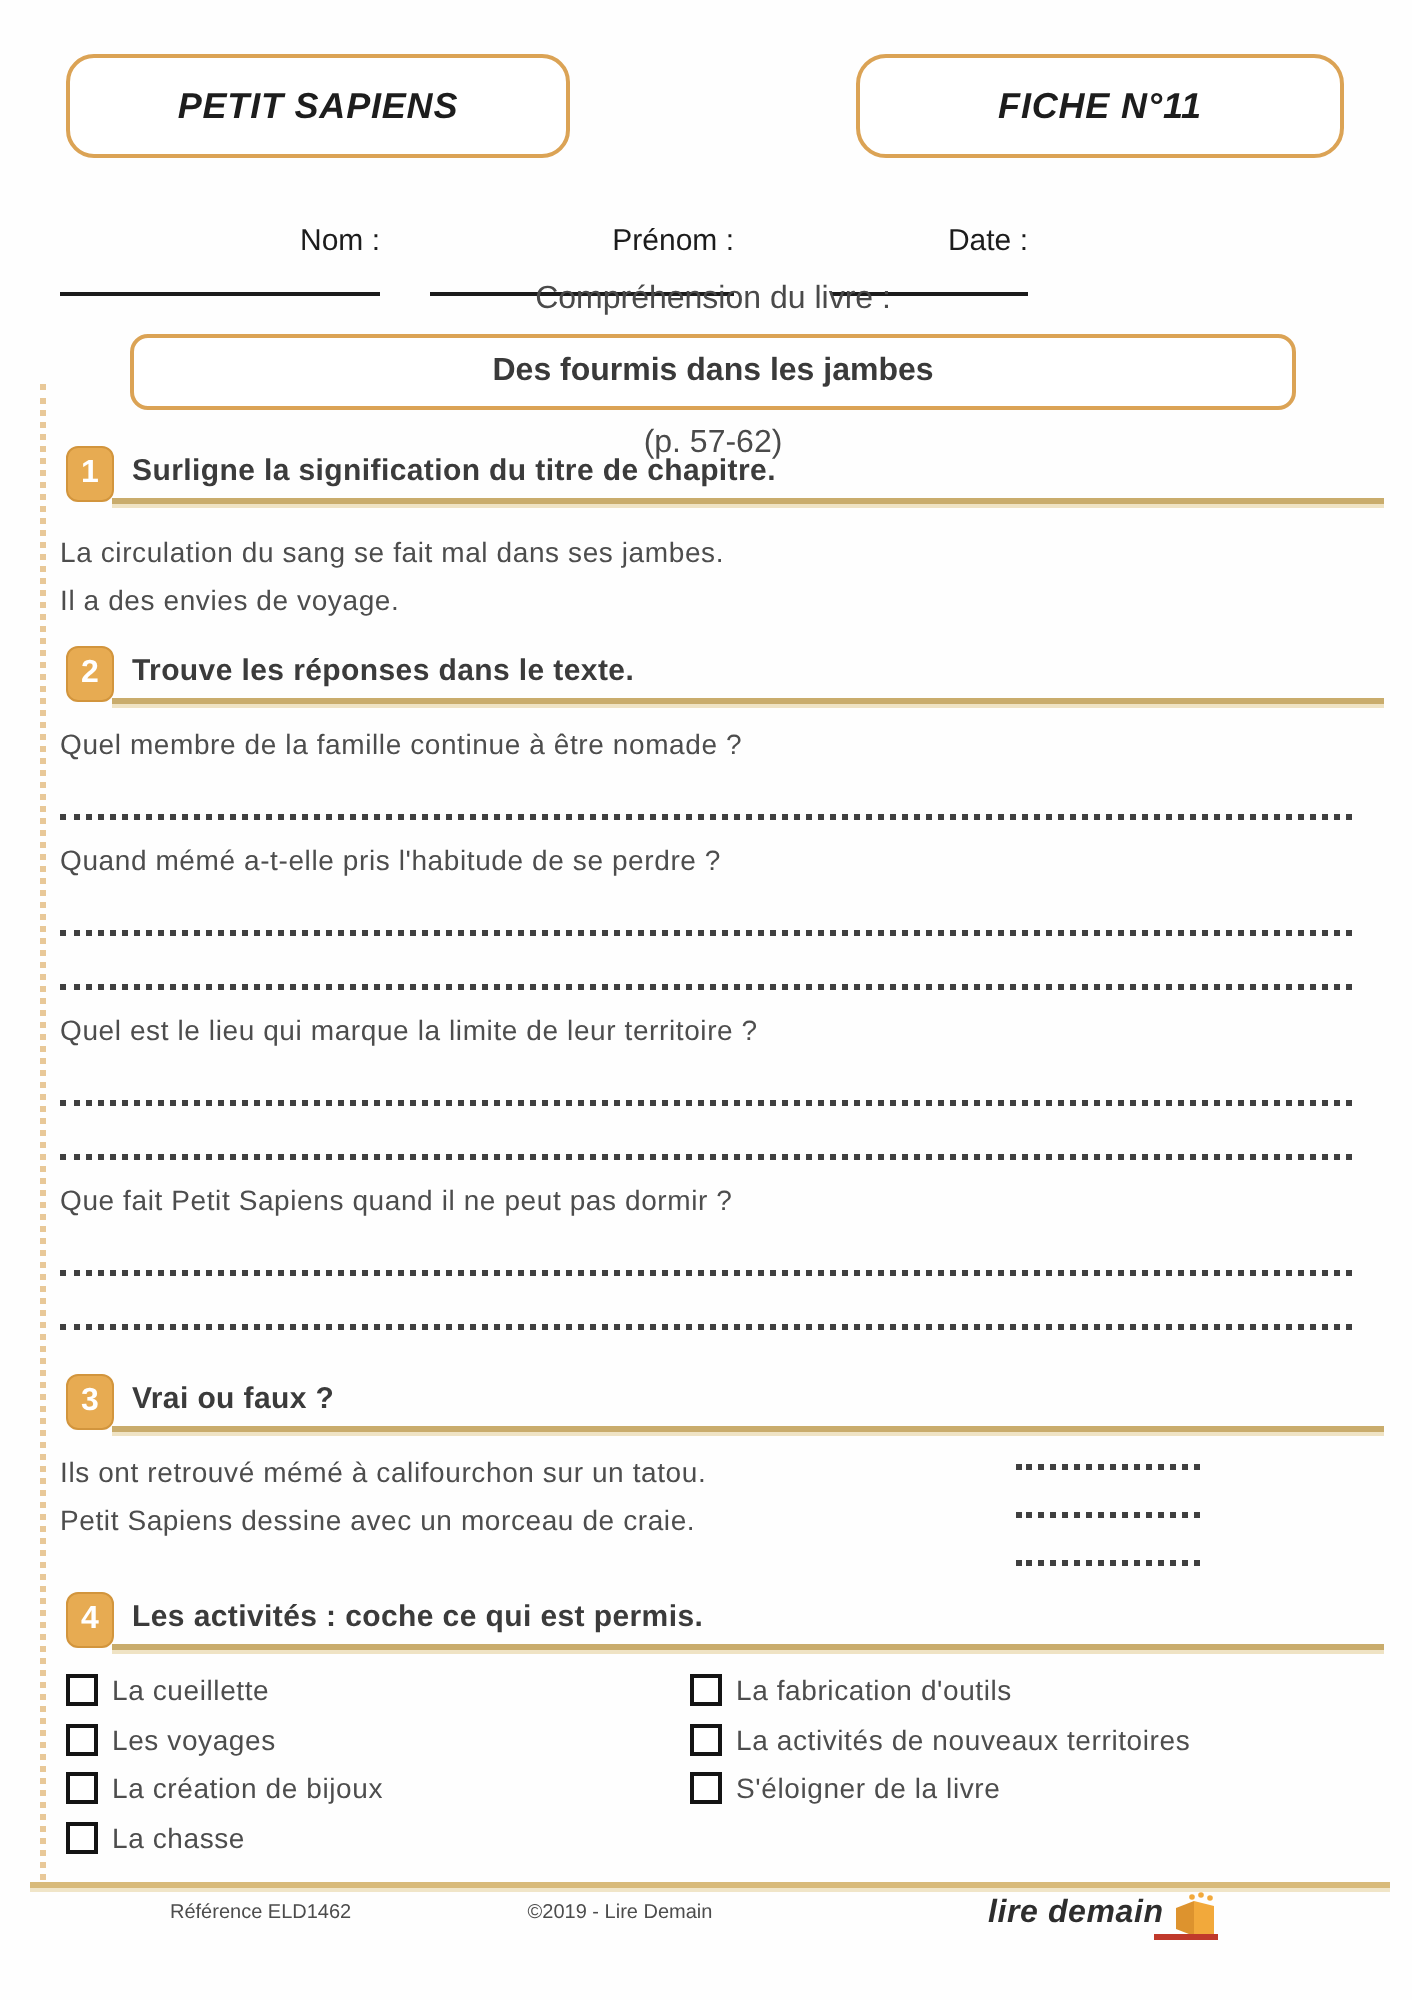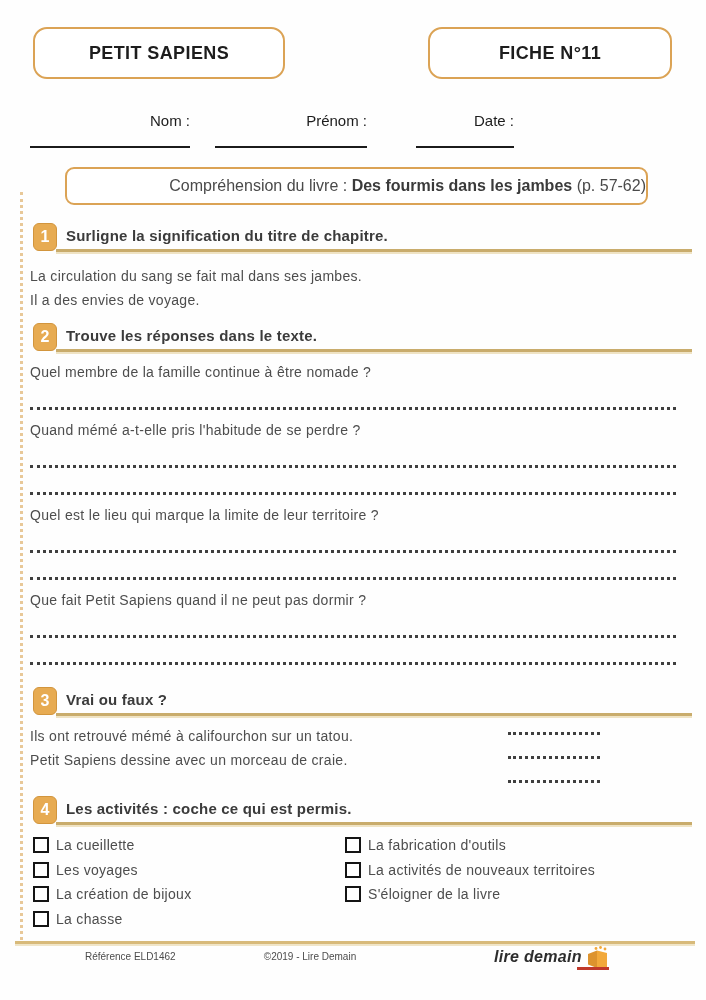--- a/index.html
+++ b/index.html
@@ -6,39 +6,39 @@
   .page{
     position:relative;width:706px;height:1000px;margin:0 auto;
     background:#fefefe;overflow:hidden;
     font-family:"Liberation Sans",sans-serif;color:#4d4d4d;
   }
   
   .hdr{display:flex;justify-content:space-between;margin:27px 34px 0 33px;}
   .hdr-box{
     height:48px;border:2px solid #dba355;border-radius:14px;background:#fff;
     display:flex;align-items:center;justify-content:center;
-    font-weight:bold;font-size:18px;color:#1d1d1d;letter-spacing:.4px;
+    font-weight:bold;font-size:18px;color:#1d1d1d;letter-spacing:.4px;font-style:italic;
   }
   .hdr-box.brand{width:248px;}
-  .hdr-box.fiche{width:240px;}
+  .hdr-box.fiche{width:240px;border-radius:15px;}
   
   .identity{display:flex;align-items:flex-end;margin:33px 33px 0 30px;font-size:15px;color:#1c1c1c;}
   .id-group{display:flex;align-items:flex-end;flex-direction:column;}
   .id-label{white-space:nowrap;padding-bottom:1px;}
   .id-line{border-bottom:2px solid #1b1b1b;height:16px;}
   .g-nom .id-line{width:160px;}
   .g-prenom{margin-left:25px;}
   .g-prenom .id-line{width:152px;}
   .g-date{margin-left:49px;}
   .g-date .id-line{width:98px;}
   
   .banner{
     margin:19px 58px 0 65px;height:34px;border:2px solid #dba355;border-radius:9px;
-    display:flex;align-items:center;justify-content:flex-end;
-    font-size:16px;color:#4a4a4a;background:#fff;white-space:nowrap;
+    display:flex;align-items:center;justify-content:center;
+    font-size:16px;color:#4a4a4a;background:#fff;white-space:nowrap;flex-direction:column;
   }
   .banner b{color:#3a3a3a;}
   
   .left-rule{position:absolute;left:20px;top:192px;height:748px;border-left:3px dotted #e8c898;}
   
   .content{position:relative;margin:18px 30px 0 30px;}
   .sec-head{position:relative;height:29px;}
   .sec-bar{position:absolute;left:26px;right:-16px;bottom:0;height:3px;background:#c9ac6c;box-shadow:0 2px 0 #efe3c4;}
   .sec-num{
     position:absolute;left:3px;top:0;width:24px;height:28px;

